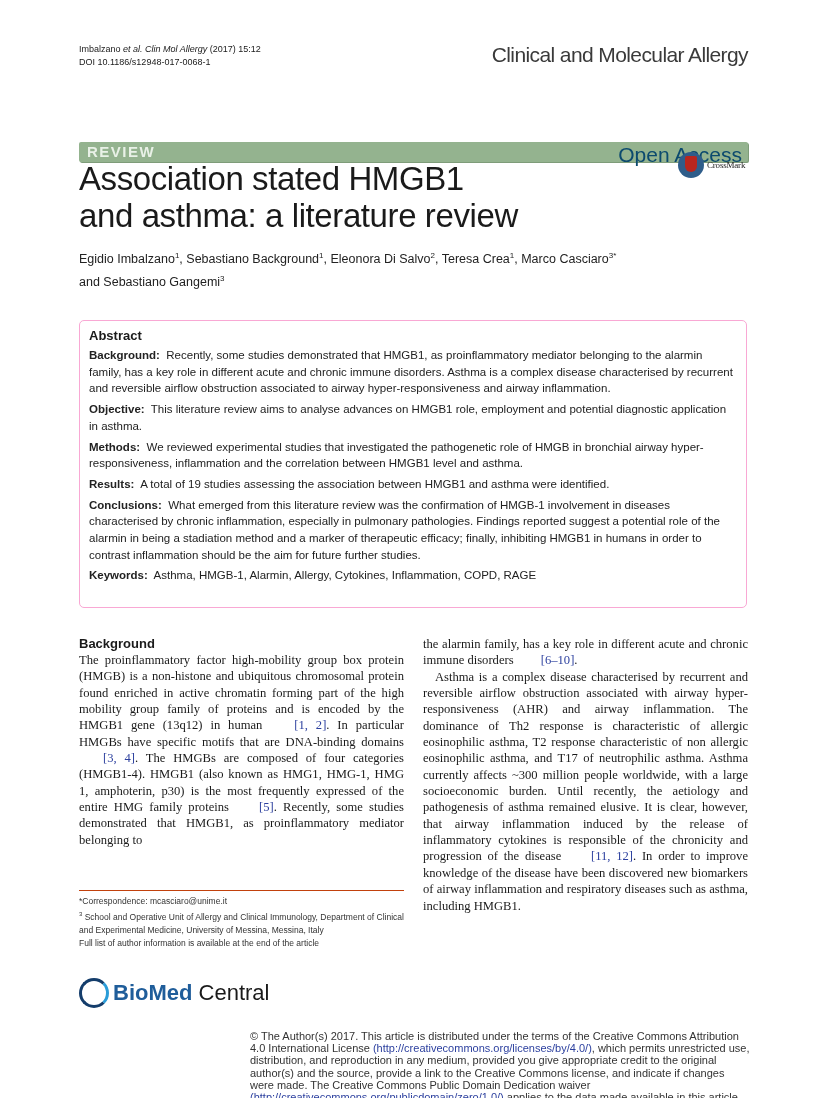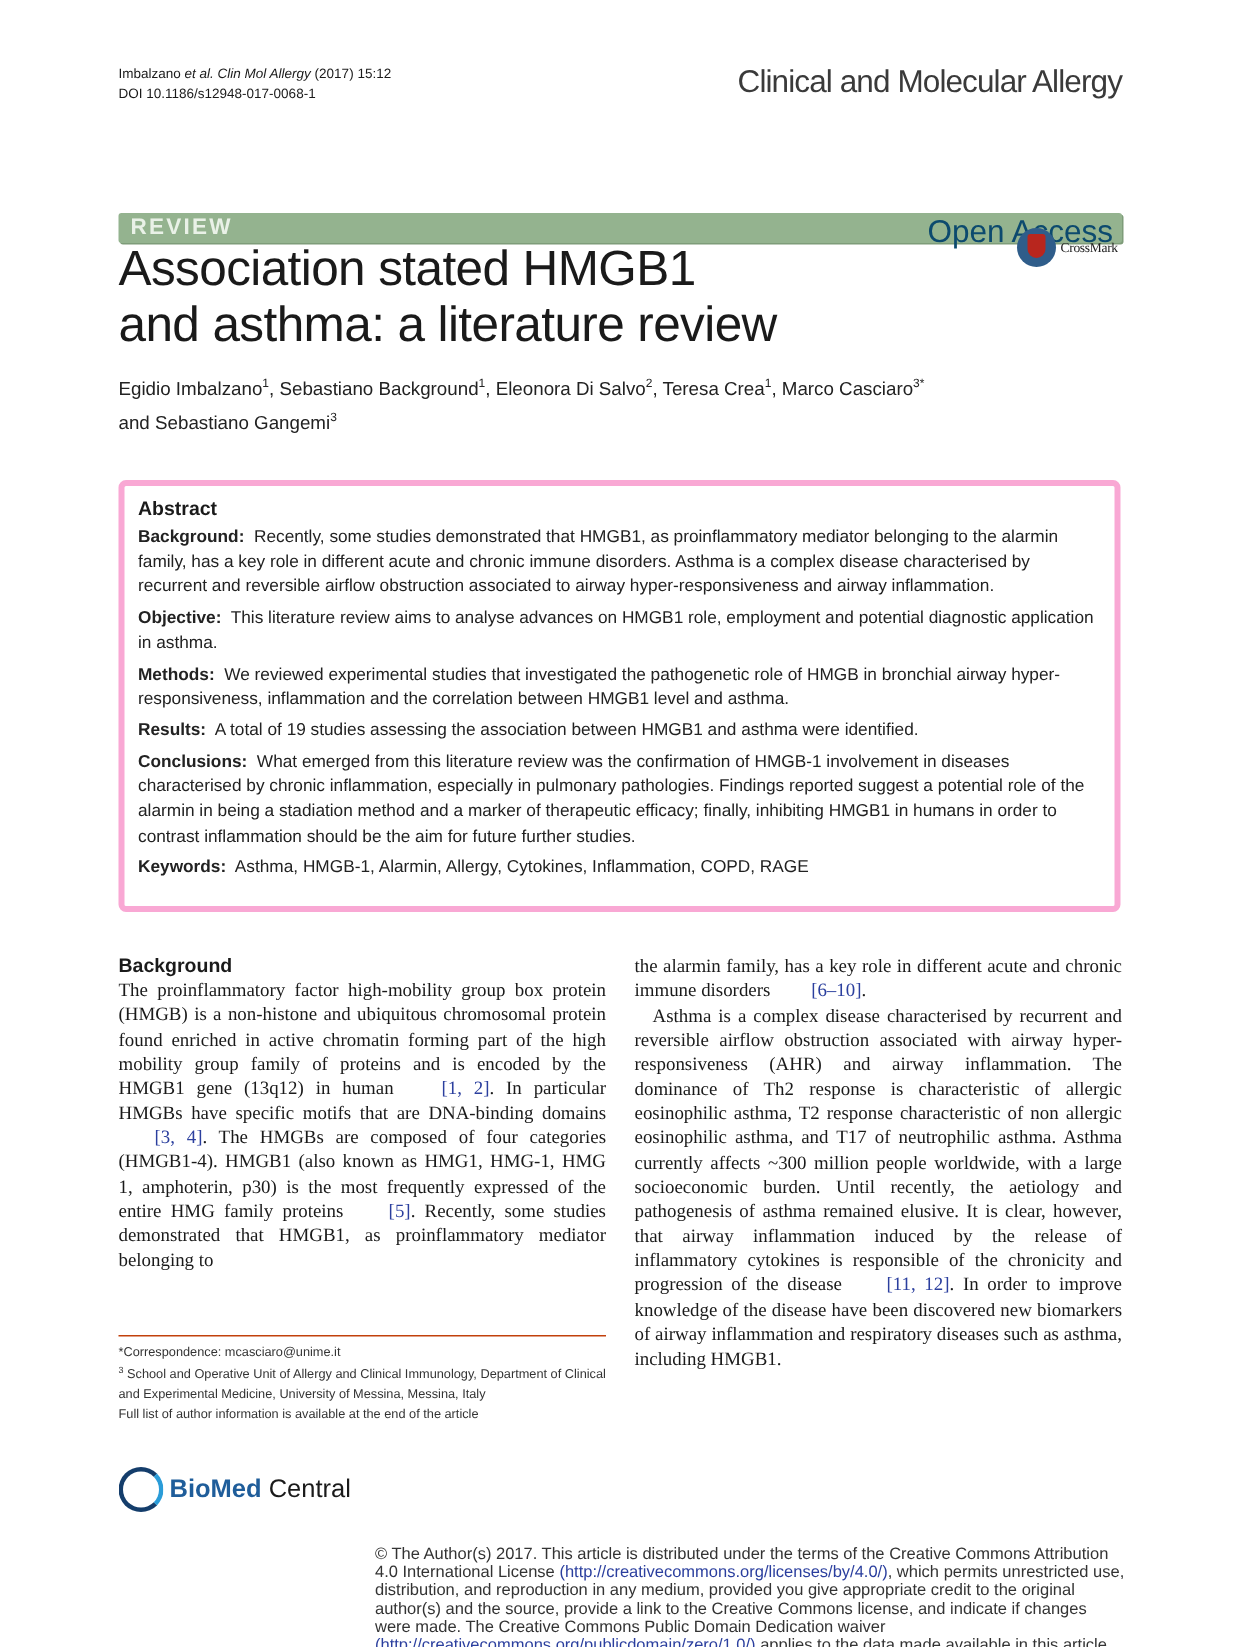--- a/index.html
+++ b/index.html
@@ -17,39 +17,39 @@
 
   .crossmark { position: absolute; left: 678px; top: 152px; display: flex; align-items: center; gap: 3px; }
   .crossmark .cm-circle { width: 26px; height: 26px; border-radius: 50%; background: #2f5d8a; position: relative; }
   .crossmark .cm-circle::after { content: ""; position: absolute; left: 7px; top: 4px; width: 12px; height: 16px; background: #b8261e; border-radius: 2px 2px 6px 6px; }
   .crossmark .cm-label { font-size: 9px; color: #222; letter-spacing: -0.2px; }
 
   .title { position: absolute; left: 79px; top: 160px; font-size: 33px; line-height: 37px; font-weight: normal; color: #1a1a1a; letter-spacing: -0.4px; margin: 0; }
   .authors { position: absolute; left: 79px; top: 246px; font-size: 12.5px; line-height: 20px; color: #222; width: 660px; }
   .authors sup { font-size: 8px; }
 
-  .abstract-box { position: absolute; left: 79px; top: 320px; width: 668px; height: 288px; border: 4px solid #f9a8d4; border-radius: 5px; box-sizing: border-box; padding: 7px 9px; }
+  .abstract-box { position: absolute; left: 79px; top: 320px; width: 668px; height: 288px; border: 1px solid #f9a8d4; border-radius: 5px; box-sizing: border-box; padding: 7px 9px; }
   .abstract-box h2 { font-size: 13px; font-weight: bold; margin: 0 0 4px 0; }
   .abs-para { font-size: 11.5px; line-height: 16.7px; margin: 0 0 4px 0; color: #222; }
   .abs-para .lbl { font-weight: bold; }
 
   .col { position: absolute; font-size: 12.6px; line-height: 16.35px; text-align: justify; color: #1a1a1a; }
   .col-left { left: 79px; top: 636px; width: 325px; }
   .col-right { left: 423px; top: 636px; width: 325px; }
   .col h3 { font-family: "Liberation Sans", "DejaVu Sans", sans-serif; font-size: 13px; font-weight: bold; margin: 0; line-height: 16px; }
   .col p { margin: 0; }
   .col .indent { text-indent: 12px; }
   .ref { color: #2b3f9e; padding-left: 24px; }
 
   .footnotes { position: absolute; left: 79px; top: 890px; width: 325px; border-top: 1px solid #c2410c; padding-top: 4px; font-size: 8.5px; line-height: 13px; color: #333; }
   .footnotes sup { font-size: 6px; }
 
   .bmc-logo { position: absolute; left: 79px; top: 978px; display: flex; align-items: center; gap: 4px; }
   .bmc-ring { width: 30px; height: 30px; border-radius: 50%; border: 3px solid #143d6b; border-right-color: #2a9cd8; box-sizing: border-box; }
-  .bmc-text { font-size: 17px; }
+  .bmc-text { font-size: 22px; }
   .bmc-text .bm { font-weight: bold; color: #1f5d9a; }
   .bmc-text .c { color: #1a1a1a; }
 
   .license { position: absolute; left: 250px; top: 1030px; width: 500px; font-size: 11px; line-height: 12.2px; color: #333; }
   .license .link { color: #2b3f9e; }
 </style>
 </head>
 <body>
 
 <div class="running-head sans">

